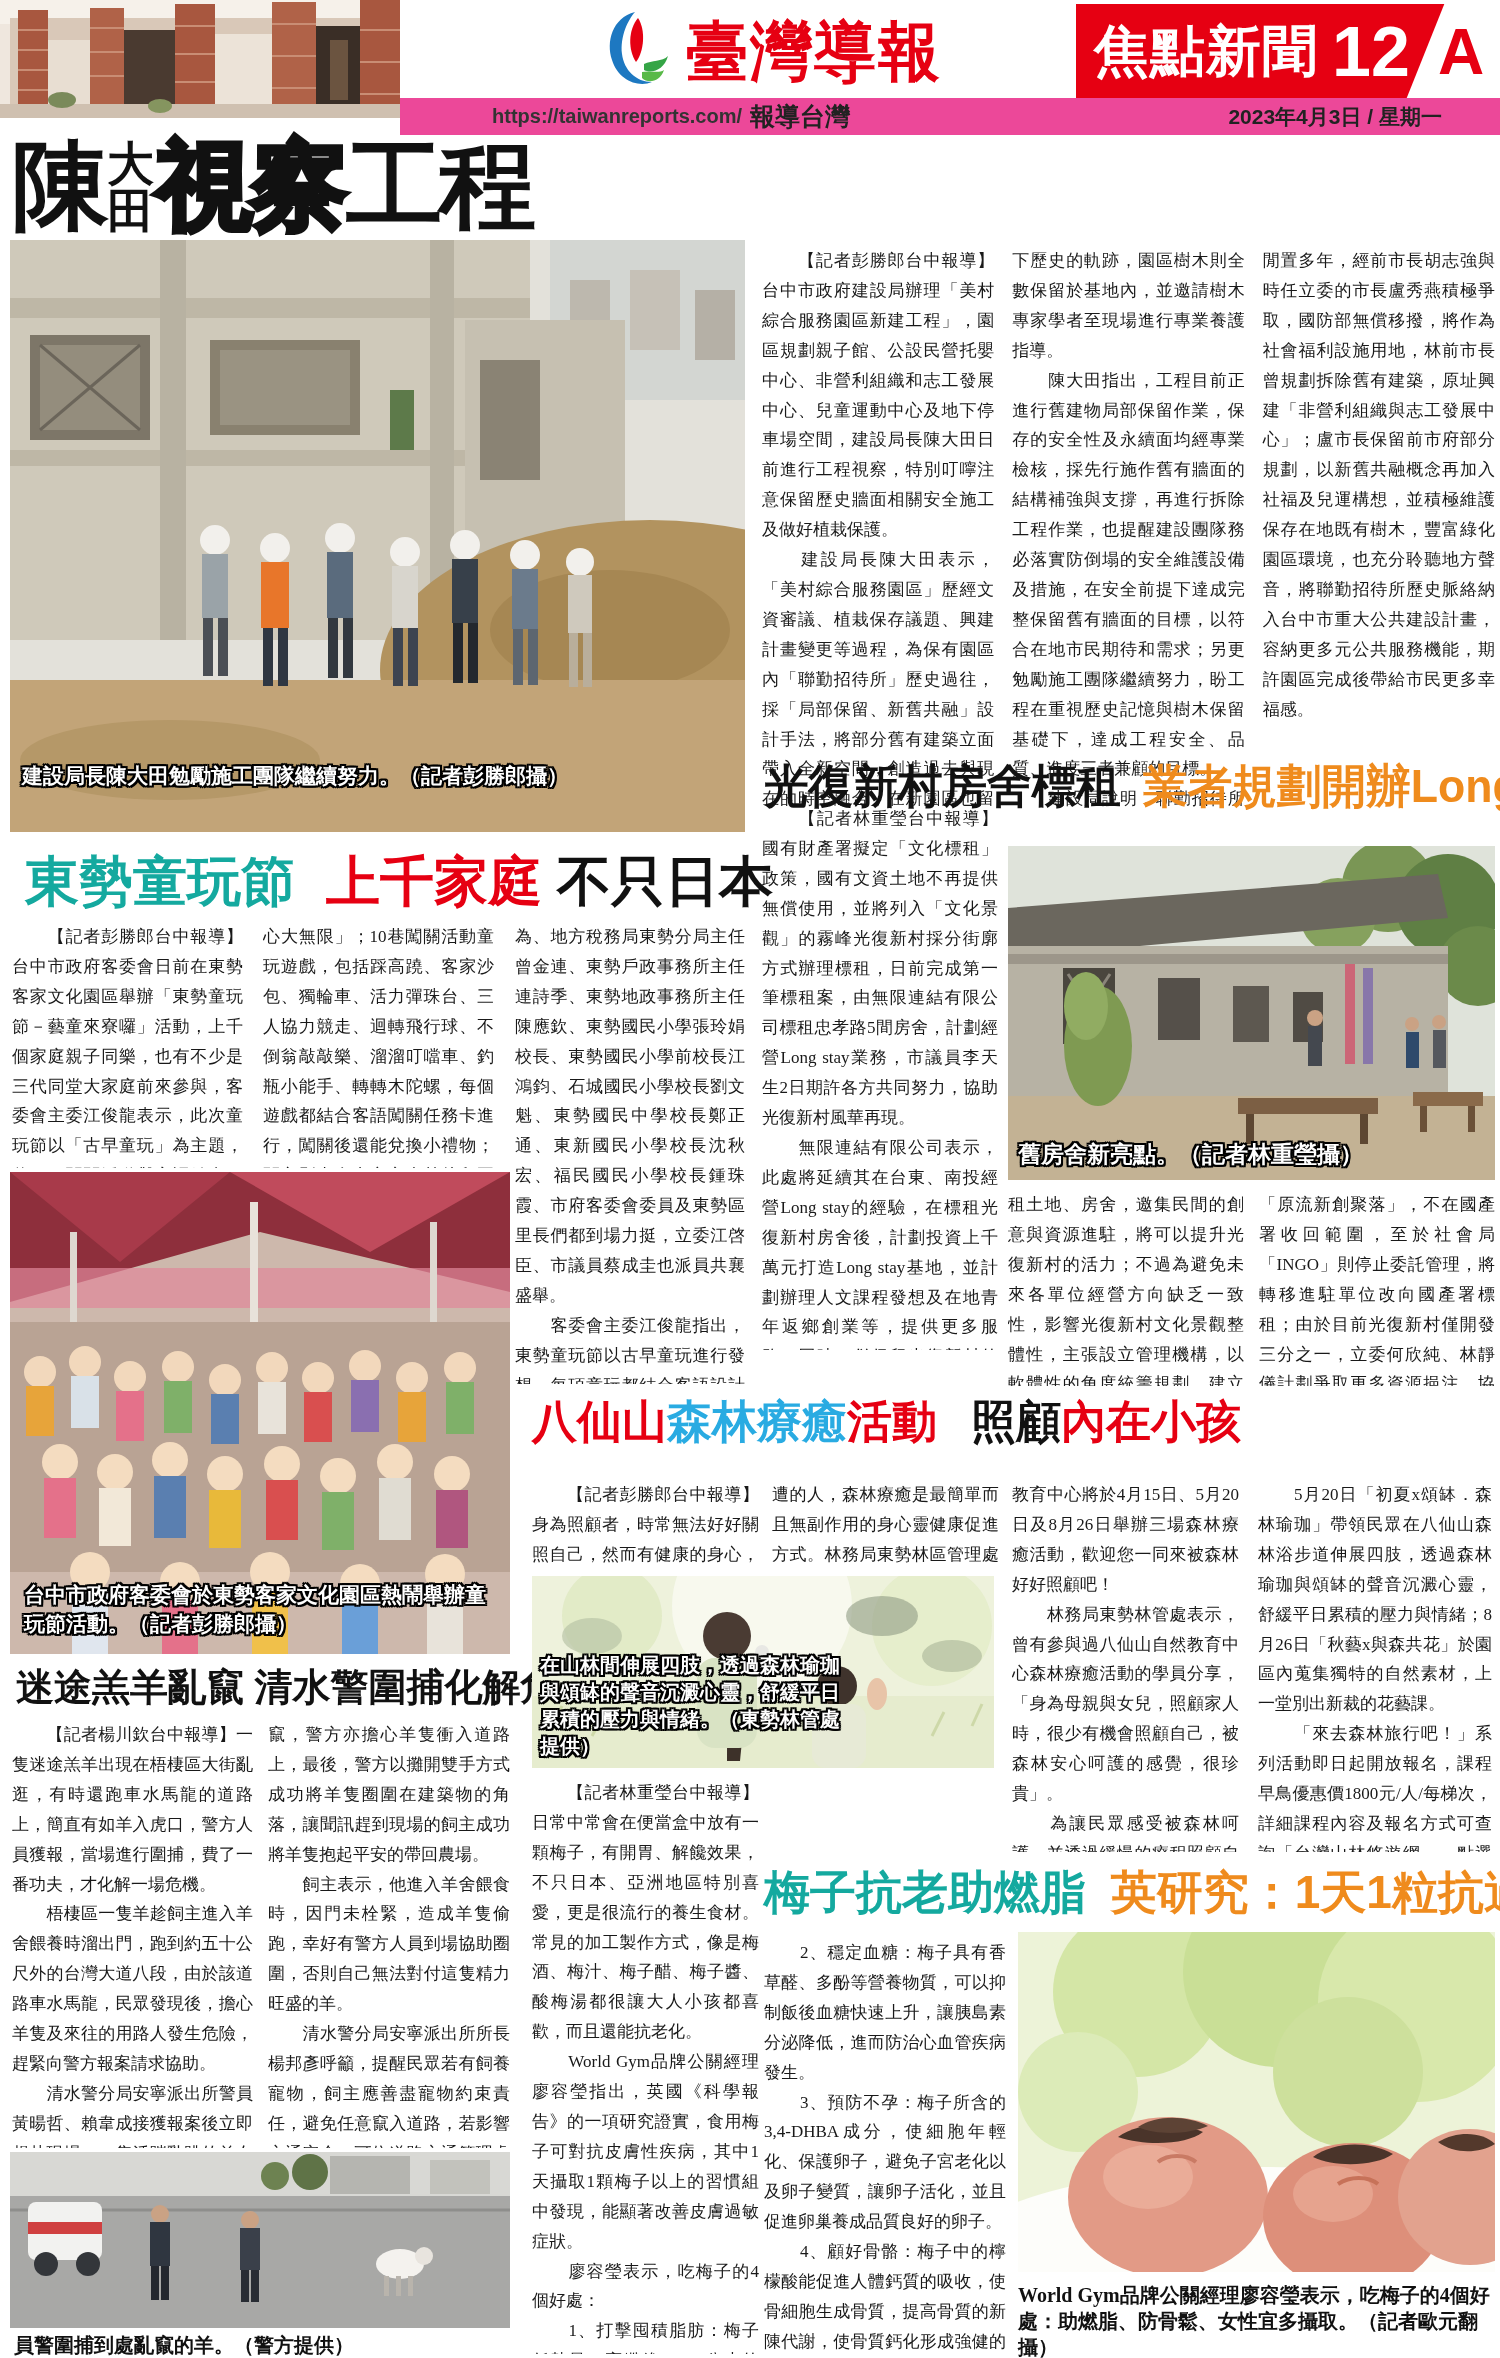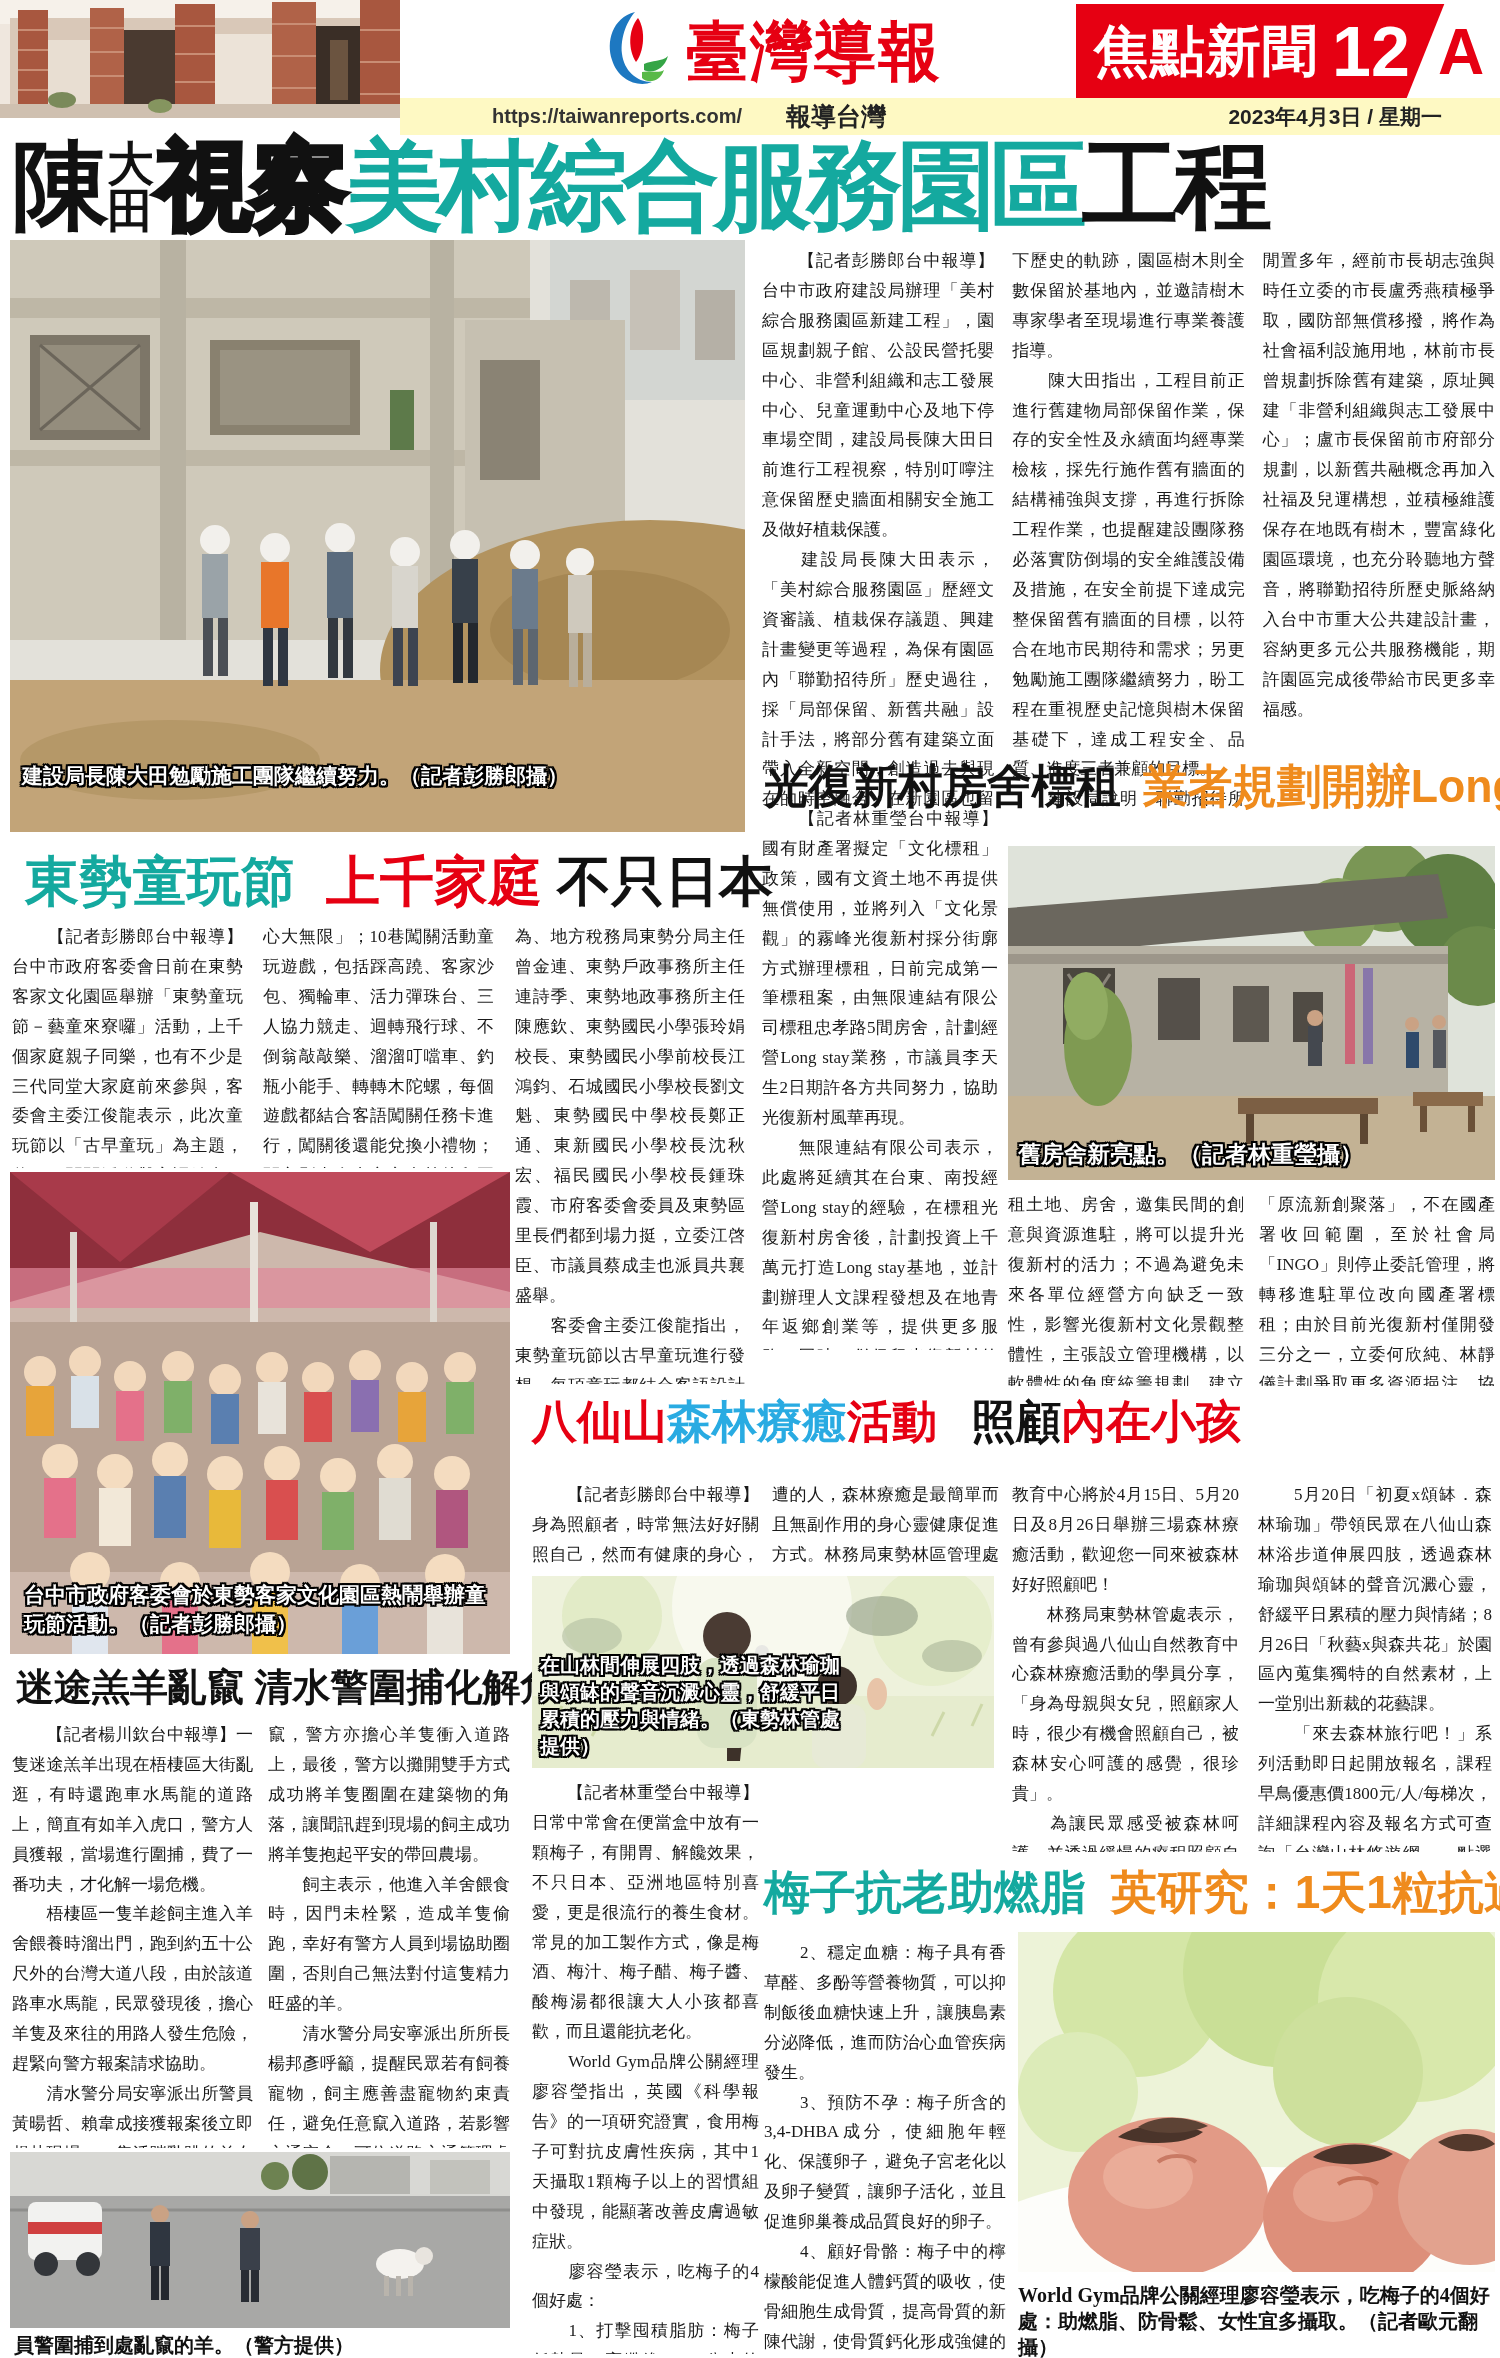--- a/index.html
+++ b/index.html
@@ -11,22 +11,22 @@
   #logo{left:598px;top:6px;width:470px;height:92px;display:flex;align-items:center;gap:14px;}
   #logo .title{font-size:62px;font-weight:900;color:#e60012;font-family:"Liberation Serif",serif;
                letter-spacing:2px;transform:scaleY(1.05);}
   #focus-box{left:1076px;top:4px;width:424px;height:96px;background:#e60012;display:flex;
              align-items:center;padding-left:18px;box-sizing:border-box;overflow:hidden;}
   #focus-box .sec{color:#fff;font-size:55px;font-weight:900;font-family:"Liberation Sans",sans-serif;letter-spacing:1px;}
   #focus-box .num{color:#fff;font-size:70px;font-weight:900;font-family:"Liberation Sans",sans-serif;margin-left:14px;}
   #focus-wedge{position:absolute;right:0;top:0;width:96px;height:96px;background:#fff;
                clip-path:polygon(42% 0,100% 0,100% 100%,2% 100%);display:flex;align-items:center;justify-content:center;}
   #focus-wedge .ed{color:#e60012;font-size:64px;font-weight:900;font-family:"Liberation Sans",sans-serif;margin-left:18px;}
-  #info-bar{left:400px;top:98px;width:1100px;height:37px;background:#fef9c3;display:flex;align-items:center;
-            font-family:"Liberation Sans",sans-serif;gap:36px;}
+  #info-bar{left:400px;top:98px;width:1100px;height:37px;background:#ec4899;display:flex;align-items:center;
+            font-family:"Liberation Sans",sans-serif;}
   #info-bar .url{margin-left:92px;font-size:20px;font-weight:bold;color:#333;}
   #info-bar .slogan{font-size:25px;font-weight:bold;color:#222;margin-left:8px;}
   #info-bar .date{margin-left:auto;margin-right:58px;font-size:21px;color:#222;font-weight:bold;}
   
   #main-headline{left:12px;top:136px;width:1486px;height:102px;display:flex;align-items:center;
                  font-family:"Liberation Sans",sans-serif;font-weight:900;white-space:nowrap;}
   #main-headline .big{font-size:97px;letter-spacing:-4px;color:#111;}
   #main-headline .stack{display:flex;flex-direction:column;justify-content:center;line-height:1;
                         font-size:47px;color:#111;margin:0 2px;}
   #main-headline .outline{font-size:97px;letter-spacing:-2px;color:#fff;-webkit-text-stroke:5px #111;
@@ -113,21 +113,20 @@
     <span class="date">2023年4月3日 / 星期一</span>
   </div>
 
   <div class="abs" id="main-headline">
     <span class="big">陳</span>
     <span class="stack">
       <span>大</span>
       <span>田</span>
     </span>
     <span class="outline">視察</span>
-    <span class="teal">美村綜合服務園區</span>
     <span class="big">工程</span>
   </div>
 
   <div class="abs body-txt" style="left:762px;top:246px;width:733px;height:586px;column-count:3;column-gap:18px;column-fill:auto;">　　【記者彭勝郎台中報導】台中市政府建設局辦理「美村綜合服務園區新建工程」，園區規劃親子館、公設民營托嬰中心、非營利組織和志工發展中心、兒童運動中心及地下停車場空間，建設局長陳大田日前進行工程視察，特別叮嚀注意保留歷史牆面相關安全施工及做好植栽保護。
 　　建設局長陳大田表示，「美村綜合服務園區」歷經文資審議、植栽保存議題、興建計畫變更等過程，為保有園區內「聯勤招待所」歷史過往，採「局部保留、新舊共融」設計手法，將部分舊有建築立面帶入全新空間，創造過去與現在的時空融合，在新園區也留下歷史的軌跡，園區樹木則全數保留於基地內，並邀請樹木專家學者至現場進行專業養護指導。
 　　陳大田指出，工程目前正進行舊建物局部保留作業，保存的安全性及永續面均經專業檢核，採先行施作舊有牆面的結構補強與支撐，再進行拆除工程作業，也提醒建設團隊務必落實防倒塌的安全維護設備及措施，在安全前提下達成完整保留舊有牆面的目標，以符合在地市民期待和需求；另更勉勵施工團隊繼續努力，盼工程在重視歷史記憶與樹木保留基礎下，達成工程安全、品質、進度三者兼顧的目標。
 　　建設局說明，聯勤招待所閒置多年，經前市長胡志強與時任立委的市長盧秀燕積極爭取，國防部無償移撥，將作為社會福利設施用地，林前市長曾規劃拆除舊有建築，原址興建「非營利組織與志工發展中心」；盧市長保留前市府部分規劃，以新舊共融概念再加入社福及兒運構想，並積極維護保存在地既有樹木，豐富綠化園區環境，也充分聆聽地方聲音，將聯勤招待所歷史脈絡納入台中市重大公共建設計畫，容納更多元公共服務機能，期許園區完成後帶給市民更多幸福感。</div>
 
   <div class="abs photo" style="left:10px;top:240px;width:735px;height:592px;">
     <svg width="735" height="592" viewBox="0 0 735 592">

